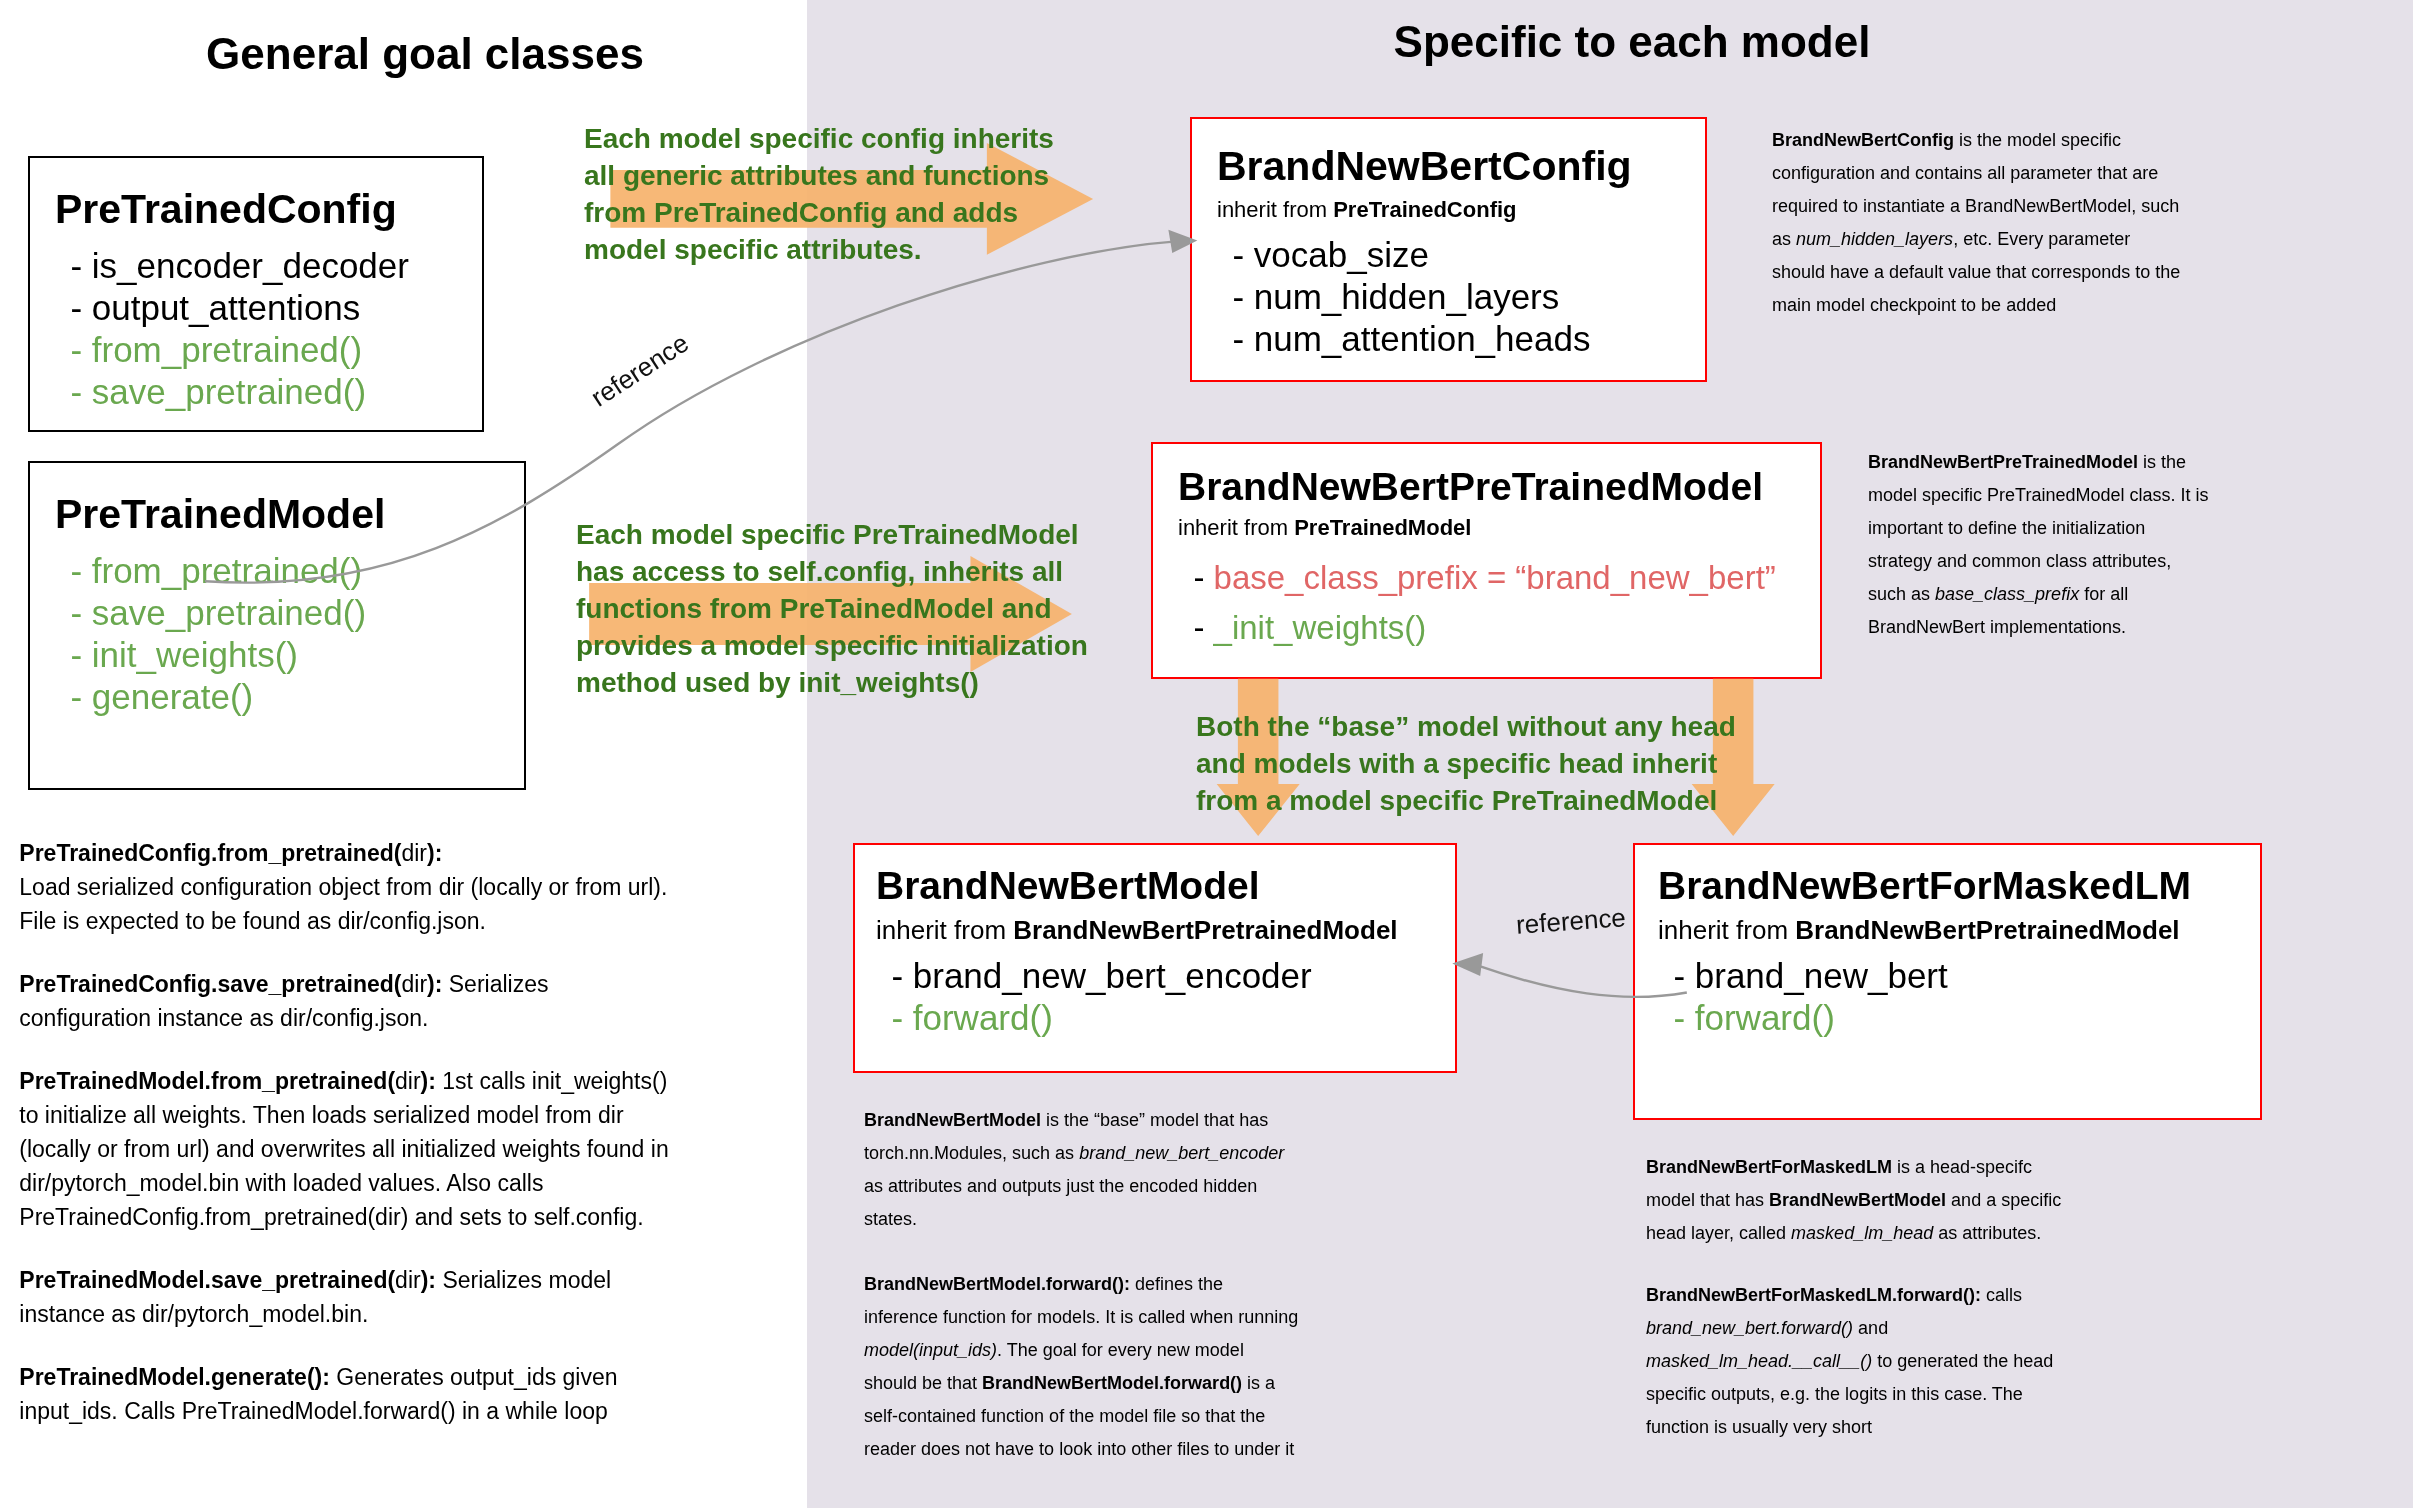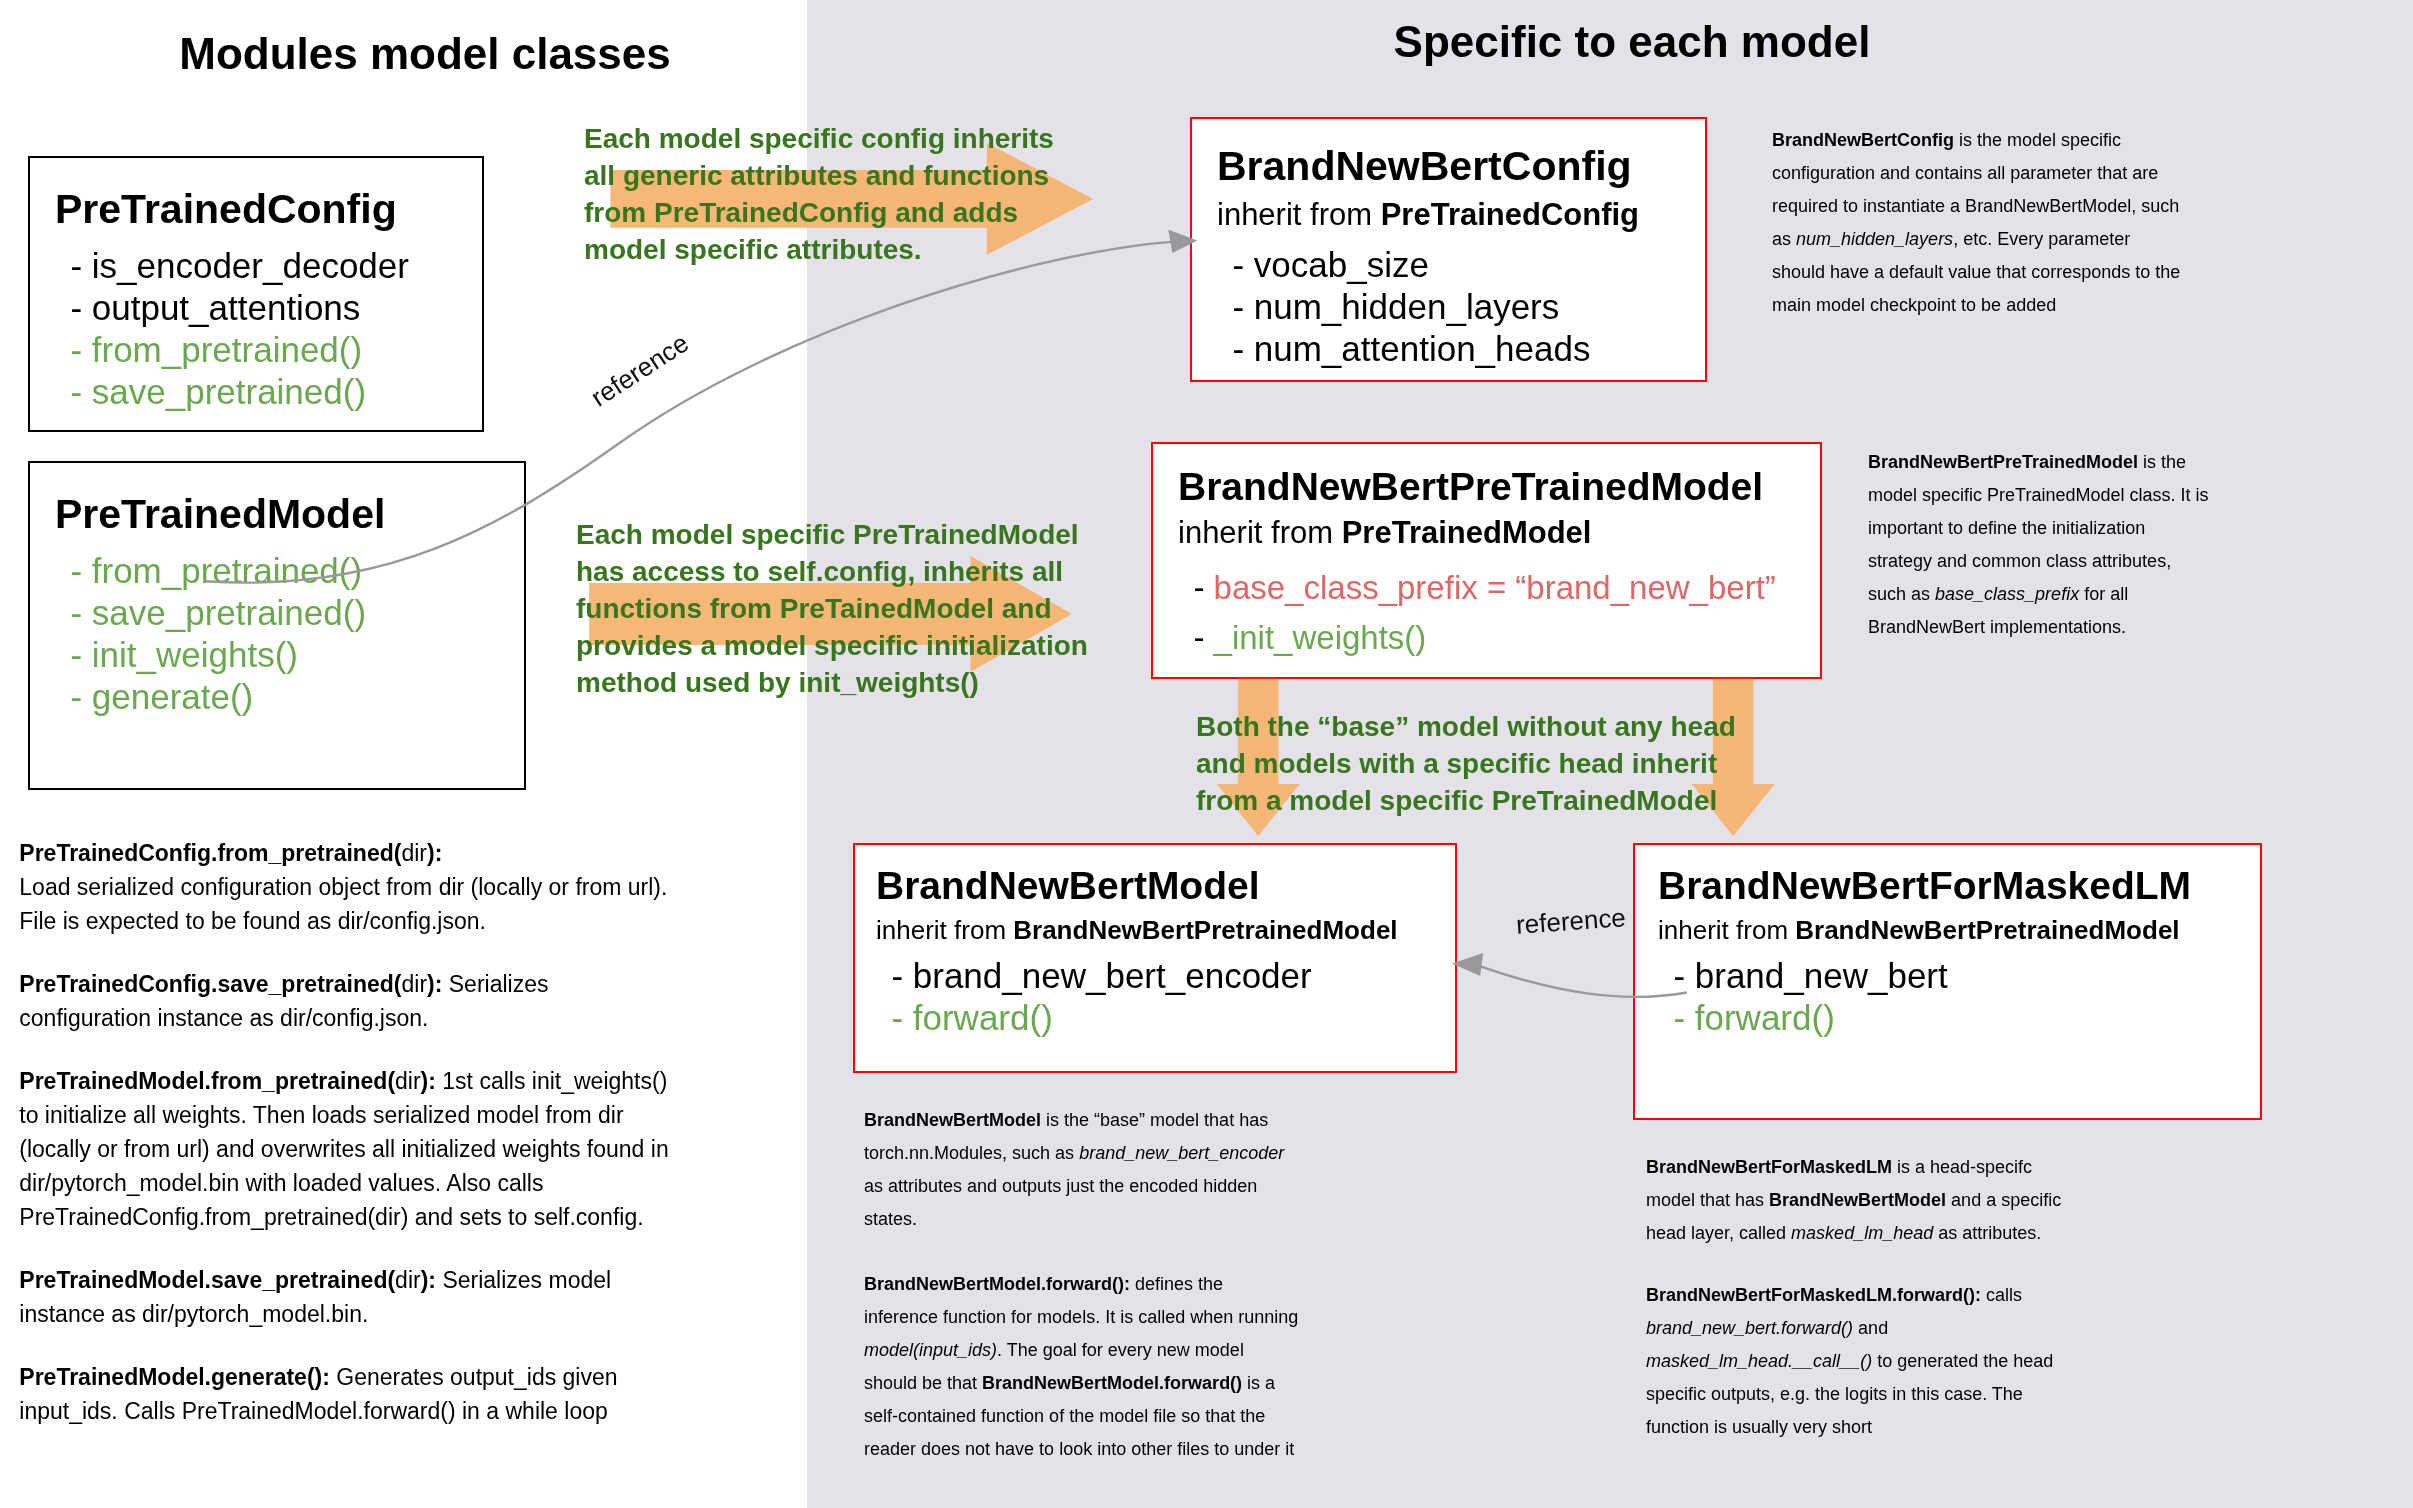--- a/index.html
+++ b/index.html
@@ -6,21 +6,21 @@
   #canvas{position:relative;width:2414px;height:1508px;overflow:hidden;
           font-family:"Liberation Sans",sans-serif;color:#000;}
   #right-panel{position:absolute;left:807px;top:0;width:1607px;height:1508px;background:#e5e1e9;}
   .sec-title{position:absolute;font-size:44px;font-weight:bold;text-align:center;}
   #title-left{left:29px;top:29px;width:792px;}
   #title-right{left:1149px;top:17.4px;width:966px;}
   .cbox{position:absolute;background:#ffffff;border:2.9px solid #000;box-sizing:border-box;
         padding:29px 5.8px 0 25px;}
   .cbox.red{border-color:#ff0000;}
   .btitle{font-size:41px;font-weight:bold;line-height:1.12;white-space:nowrap;}
-  .inherit{font-size:31px;margin-top:6.8px;white-space:nowrap;}
+  .inherit{font-size:22px;margin-top:6.8px;white-space:nowrap;}
   .inherit.sz27{font-size:26px;}
   .members{margin-top:11.6px;margin-left:15.4px;}
   .member{font-size:35px;line-height:42px;white-space:nowrap;}
   .members.wide .member{line-height:50px;font-size:33px;}
   #box-ptc{left:28px;top:156px;width:456px;height:276px;}
   #box-ptm{left:28px;top:461px;width:498px;height:329px;}
   #box-bnbc{left:1190px;top:117px;width:517px;height:265px;padding-top:25px;}
   #box-bnbptm{left:1151px;top:442px;width:671px;height:237px;padding-top:21px;}
   #box-bnbptm .btitle{font-size:39px;}
   #box-bnbm{left:853px;top:843px;width:604px;height:230px;padding:19.3px 3.9px 0 21px;}
@@ -45,21 +45,21 @@
   #note-model-forward{left:864px;top:1268px;width:734px;}
   #note-maskedlm{left:1646px;top:1151px;width:676px;}
   #note-maskedlm-forward{left:1646px;top:1279px;width:676px;}
 </style>
 </head>
 <body>
 
 <div id="canvas">
   <div id="right-panel"></div>
 
-  <div id="title-left" class="sec-title">Modules model classes</div>
+  <div id="title-left" class="sec-title">General goal classes</div>
   <div id="title-right" class="sec-title">Specific to each model</div>
 
   <div id="box-ptc" class="cbox">
     <div class="btitle">PreTrainedConfig</div>
     <div class="members">
       <div class="member"><span>- is_encoder_decoder</span></div>
       <div class="member"><span>- output_attentions</span></div>
       <div class="member"><span style="color: rgb(106, 168, 79);">- from_pretrained()</span></div>
       <div class="member"><span style="color: rgb(106, 168, 79);">- save_pretrained()</span></div>
     </div>

